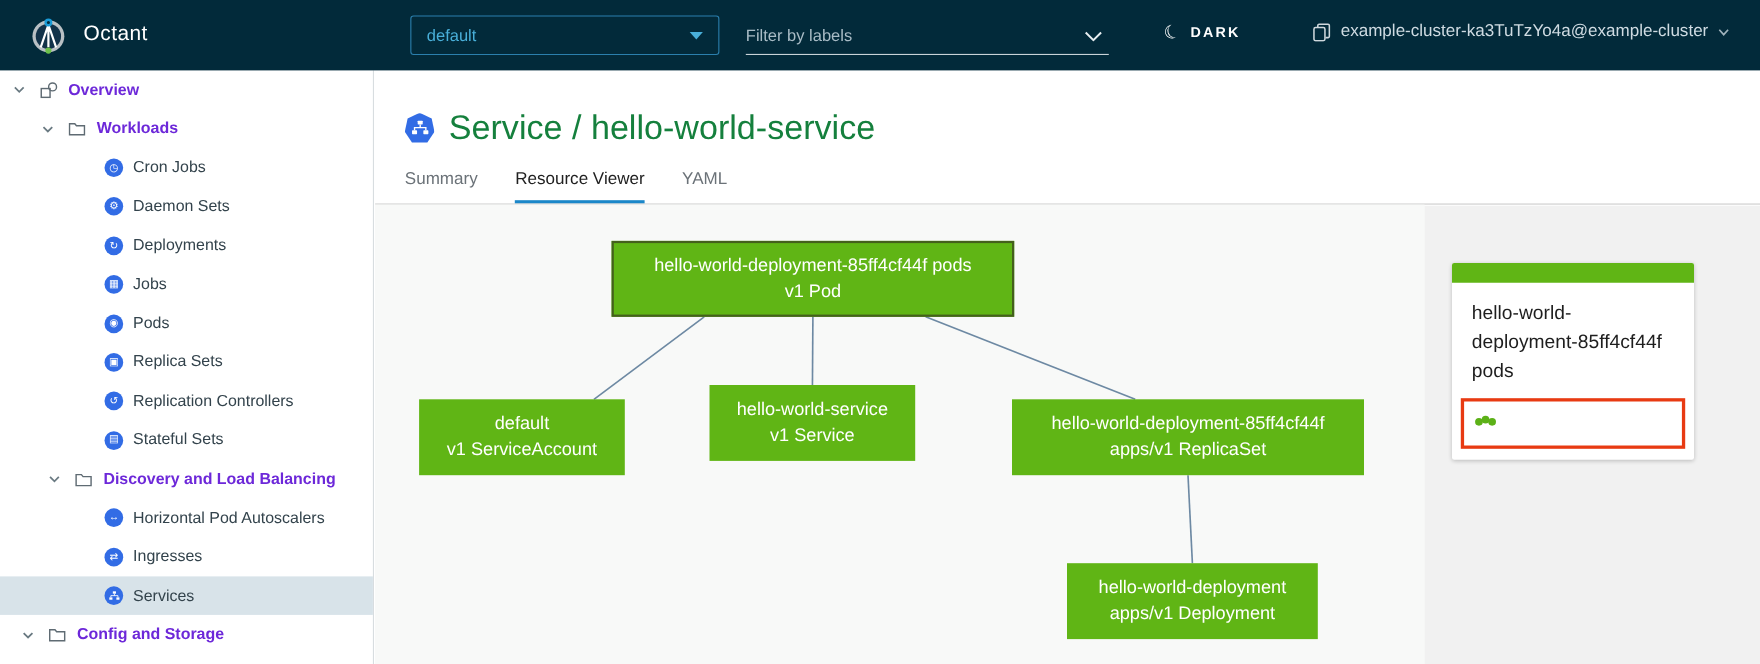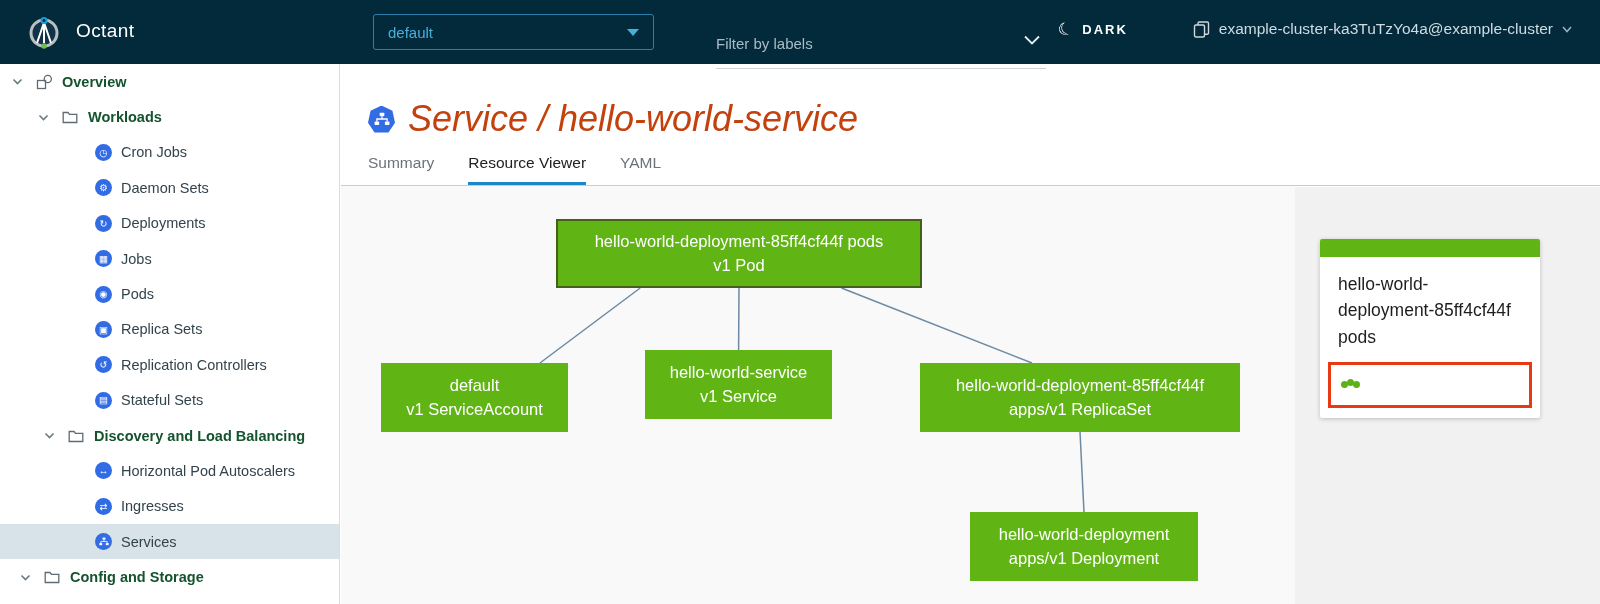--- a/index.html
+++ b/index.html
@@ -6,45 +6,45 @@
   html,body { width:1600px; height:604px; overflow:hidden; }
   body { position:relative; font-family:"Liberation Sans", sans-serif; background:#ffffff; }
 
   
   .header { position:absolute; left:0; top:0; width:1600px; height:64px; background:#022a3a; z-index:30; }
   .logo { position:absolute; left:24px; top:12px; width:40px; height:40px; }
   .app-title { position:absolute; left:76px; top:20px; color:#ffffff; font-size:19px; letter-spacing:.4px; }
   .ns-select { position:absolute; left:373px; top:14px; width:281px; height:36px; border:1px solid #2b7fad; border-radius:3px;
                display:flex; align-items:center; padding:0 14px; color:#49afd9; font-size:15px; cursor:pointer; }
   .ns-caret { margin-left:auto; width:0; height:0; border-left:6px solid transparent; border-right:6px solid transparent; border-top:7px solid #49afd9; }
-  .filter-field { position:absolute; left:716px; top:16px; width:330px; height:34px; border-bottom:1px solid #c9d3d8;
-                  display:flex; color:#a9bcc6; font-size:15px;margin-top:19px; }
+  .filter-field { position:absolute; left:678px; top:16px; width:330px; height:34px; border-bottom:1px solid #c9d3d8;
+                  display:flex; align-items:center; color:#a9bcc6; font-size:15px; }
   .filter-chevron { margin-left:auto; margin-right:6px; }
   .theme-toggle { position:absolute; left:1058px; top:21px; display:flex; align-items:center; gap:9px; color:#ffffff; cursor:pointer; }
   .moon { font-size:17px; line-height:1; transform:rotate(-18deg); }
   .theme-label { font-size:13px; font-weight:bold; letter-spacing:2px; }
   .cluster-box { position:absolute; right:28px; top:20px; display:flex; align-items:center; gap:9px; color:#cfdbe2; font-size:15.5px; cursor:pointer; }
 
   
   .sidebar { position:absolute; left:0; top:64px; width:340px; height:540px; background:#ffffff; border-right:1px solid #d8dde0; z-index:10; }
   .nav-row { height:35.4px; display:flex; align-items:center; font-size:14.5px; color:#33434c; cursor:pointer; }
-  .nav-row.group { font-weight:bold; color:#14532d; }
+  .nav-row.group { font-weight:bold; color:#6d28d9; }
   .nav-row.selected { background:#d8e3e9; }
   .nav-chevron { display:inline-flex; width:24px; justify-content:flex-start; flex:none; }
   .nav-icon { display:inline-flex; width:26px; flex:none; align-items:center; }
   .kicon { width:17px; height:17px; border-radius:50%; background:#326ce5; color:#ffffff; display:flex;
            align-items:center; justify-content:center; font-size:9.5px; line-height:1; flex:none; }
   .nav-label { white-space:nowrap; }
 
   
   .main { position:absolute; left:341px; top:64px; width:1259px; height:540px; background:#ffffff; }
   .page-title-row { position:absolute; left:27px; top:34px; display:flex; align-items:center; gap:13px; }
   .hepticon { width:27px; height:27px; background:#326ce5; display:flex; align-items:center; justify-content:center;
               clip-path:polygon(50% 0%, 90.5% 19.6%, 100% 64%, 75.9% 100%, 24.1% 100%, 0% 64%, 9.5% 19.6%); }
-  .page-title { font-size:36px; color:#c2410c; font-weight:normal;font-style:italic; }
+  .page-title { font-size:31px; color:#15803d; font-weight:normal; }
   .tabs { position:absolute; left:27px; top:90px; display:flex; gap:34px; font-size:15.5px; }
   .tab { color:#6b7278; padding-bottom:10px; cursor:pointer; }
   .tab.active { color:#212121; border-bottom:3px solid #1b87c9; }
   .tab-rule { position:absolute; left:0; top:121px; width:1259px; height:1px; background:#cccccc; }
 
   
   .graph { position:absolute; left:0; top:122px; width:954px; height:418px; background:#f8f9f8; }
   .edges { position:absolute; left:0; top:0; }
   .gnode { position:absolute; background:#60b515; color:#ffffff; display:flex; flex-direction:column;
            align-items:center; justify-content:center; text-align:center; font-size:16.5px; line-height:1.45; cursor:pointer; }

